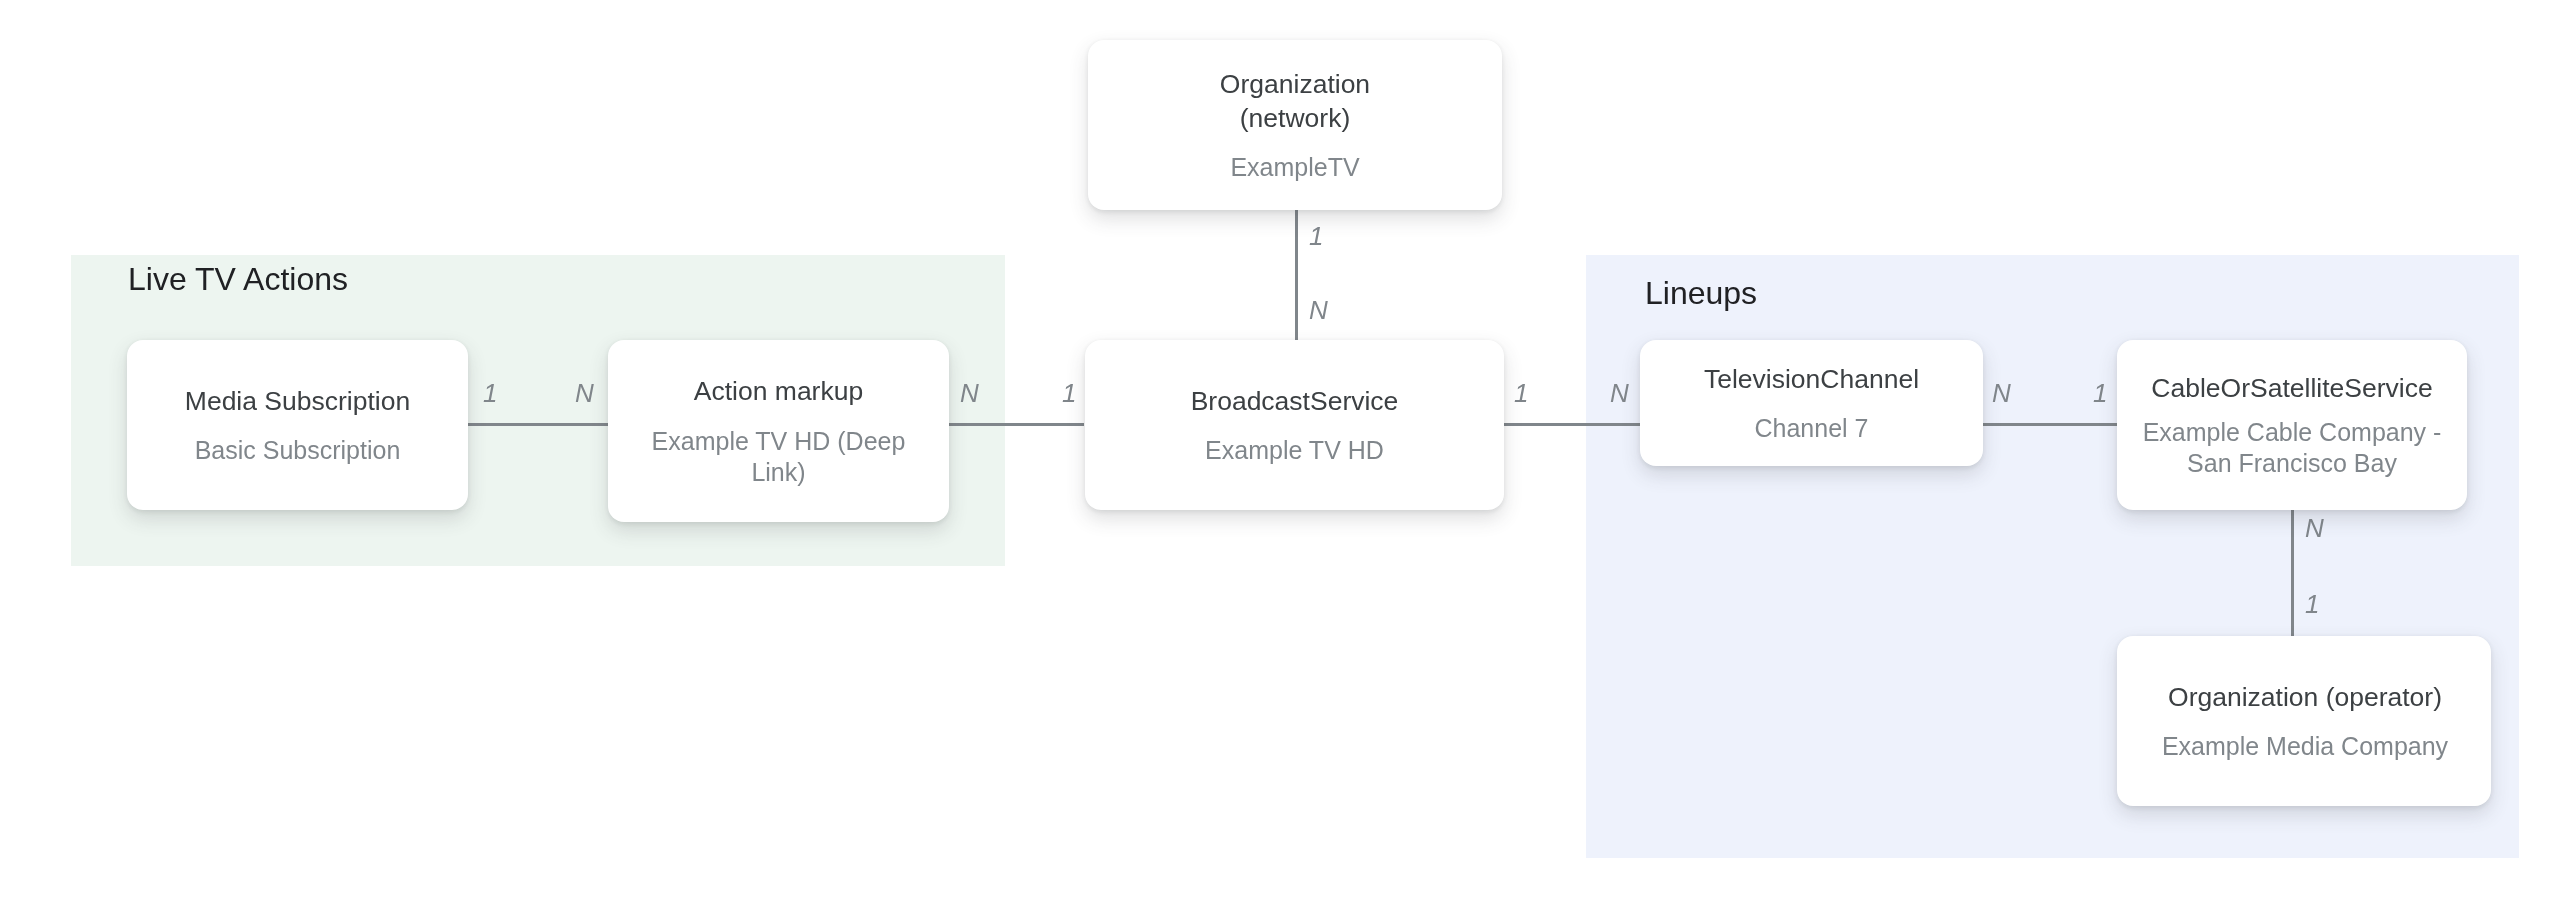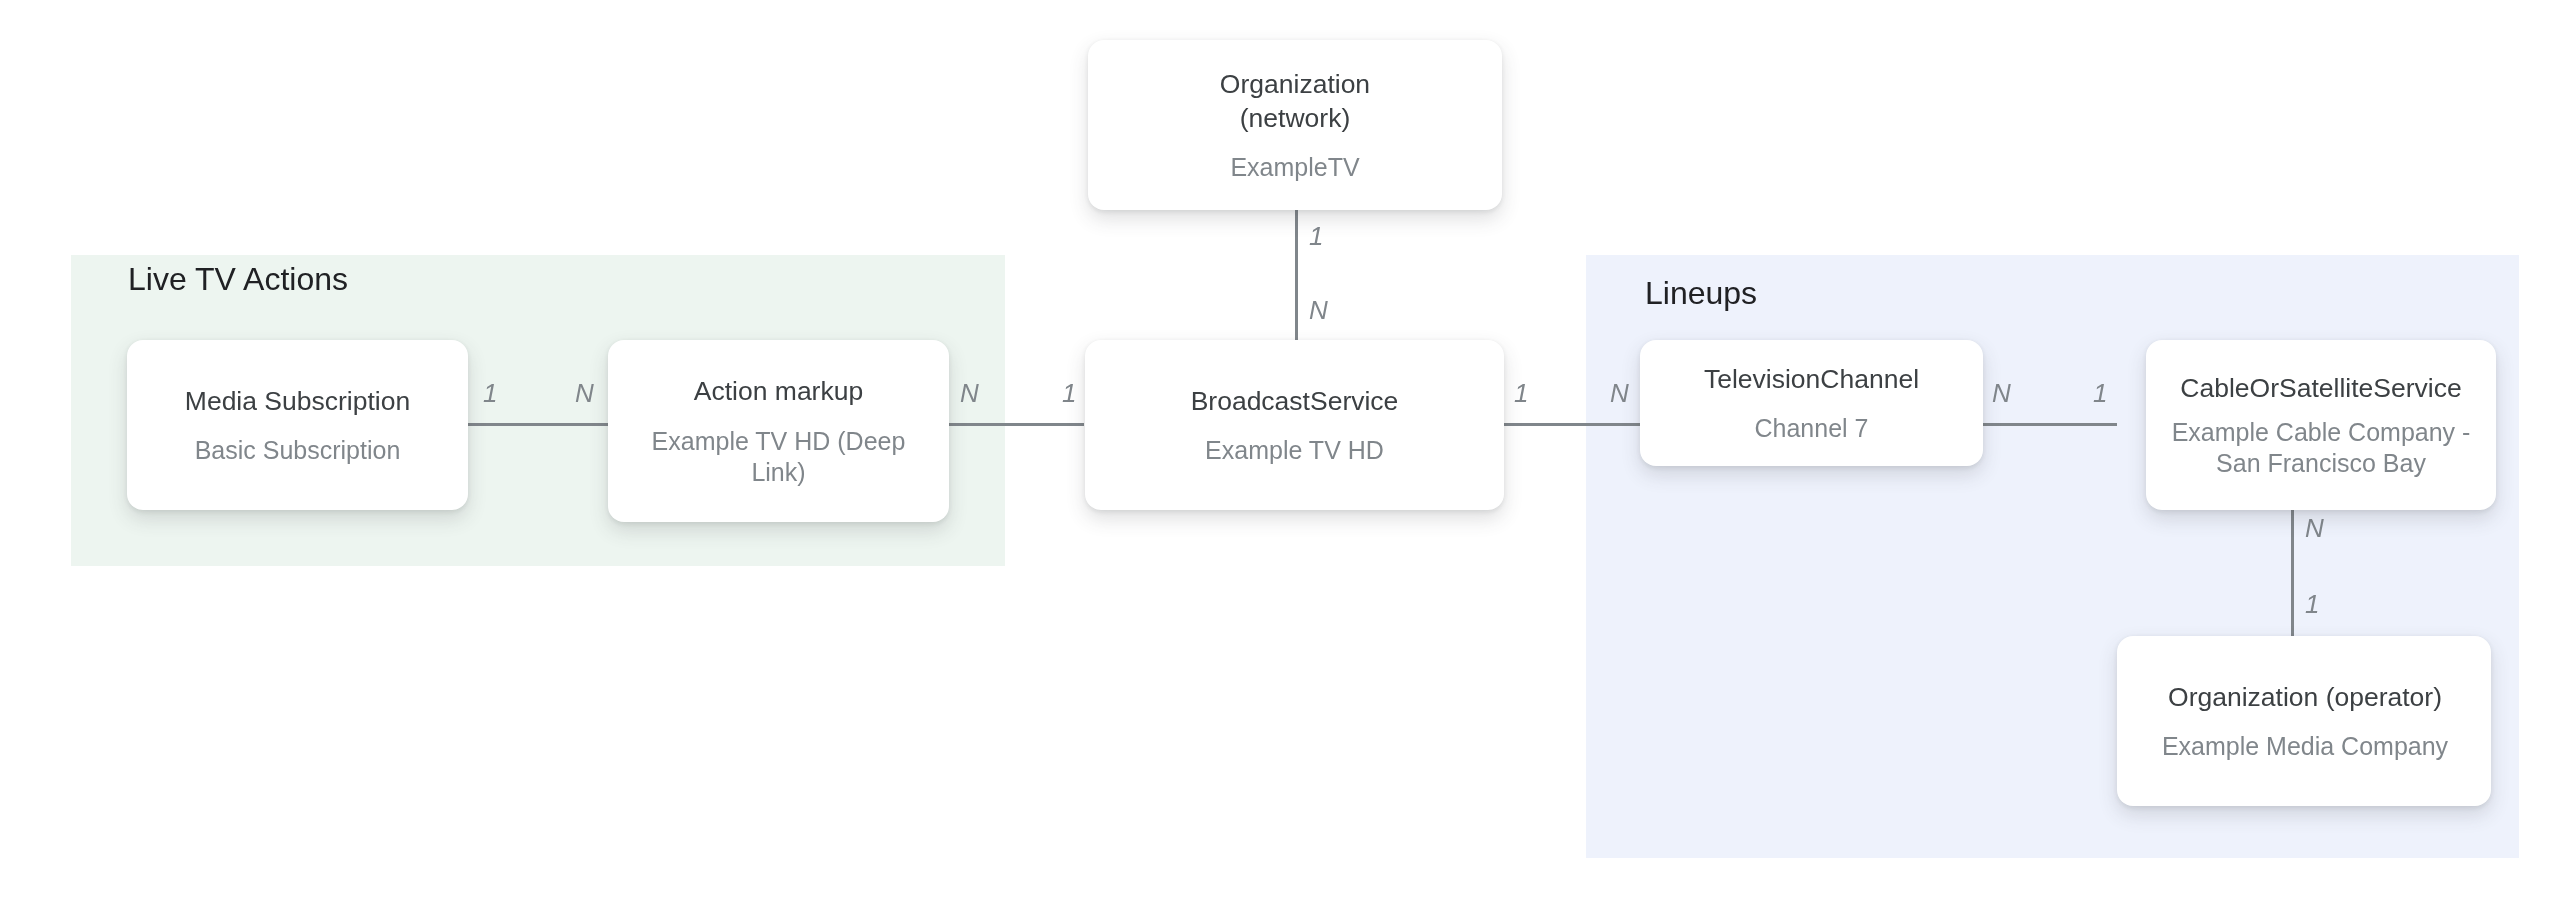--- a/index.html
+++ b/index.html
@@ -122,21 +122,21 @@
   <div class="node" style="left:1085px; top:340px; width:419px; height:170px;">
     <div class="node-title">BroadcastService</div>
     <div class="node-subtitle">Example TV HD</div>
   </div>
 
   <div class="node" style="left:1640px; top:340px; width:343px; height:126px;">
     <div class="node-title">TelevisionChannel</div>
     <div class="node-subtitle">Channel 7</div>
   </div>
 
-  <div class="node" style="left:2117px; top:340px; width:350px; height:170px; gap:12.4px;margin-left:29px;">
+  <div class="node" style="left:2117px; top:340px; width:350px; height:170px; gap:12.4px;">
     <div class="node-title">CableOrSatelliteService</div>
     <div class="node-subtitle">
       <span>Example Cable Company -</span><br>
       <span>San Francisco Bay</span>
     </div>
   </div>
 
   <div class="node" style="left:2117px; top:636px; width:374px; height:170px;padding-left:16px;">
     <div class="node-title">Organization (operator)</div>
     <div class="node-subtitle">Example Media Company</div>

